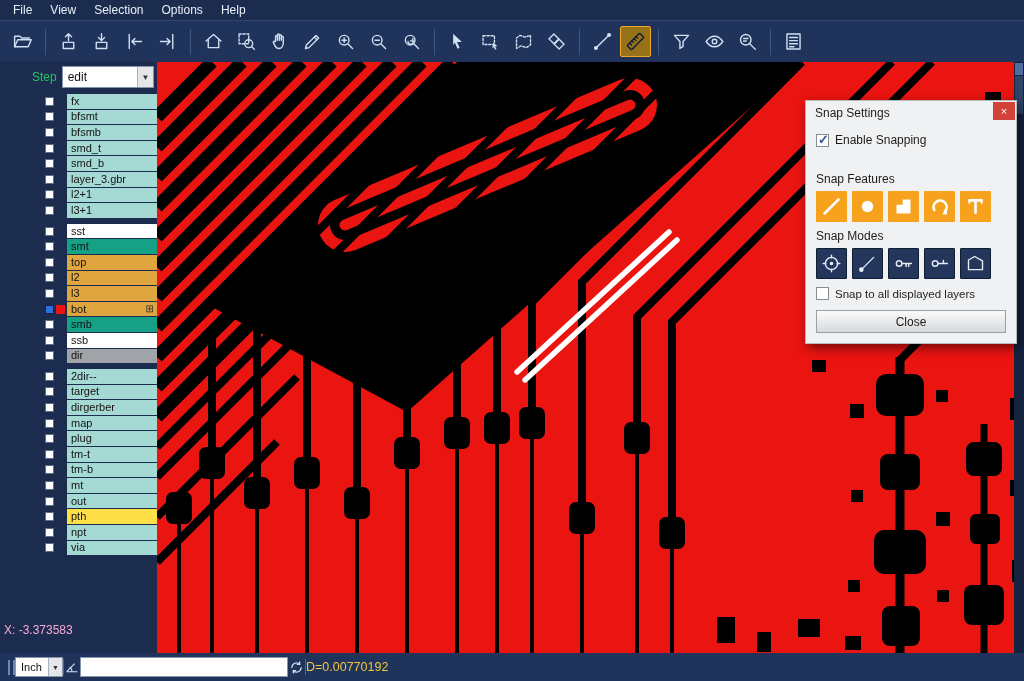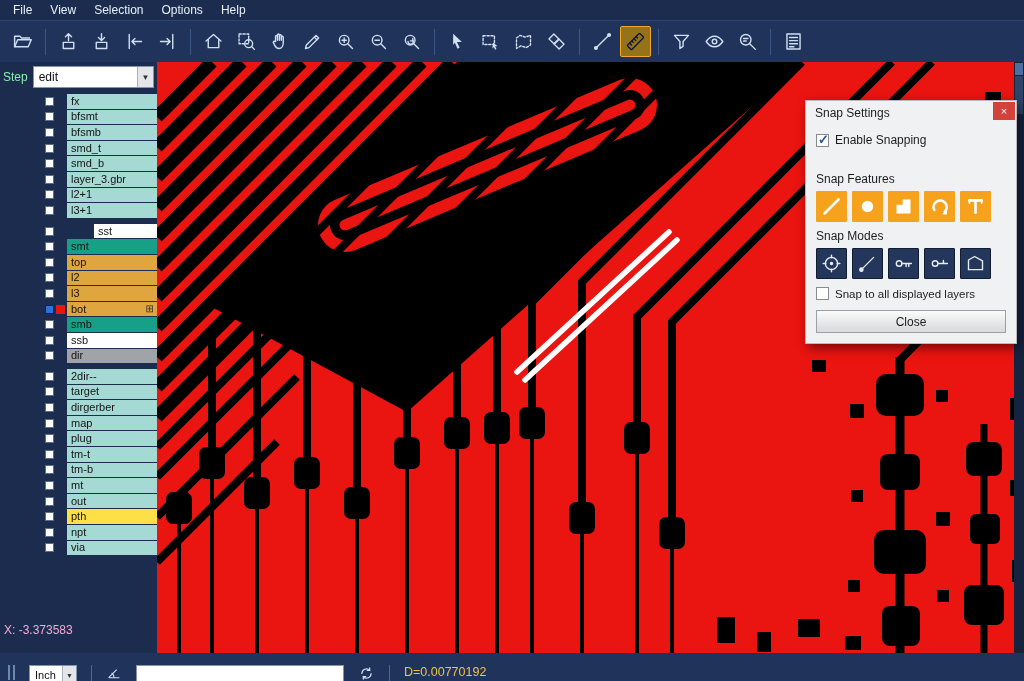--- a/index.html
+++ b/index.html
@@ -15,21 +15,21 @@
   .toolbar{height:42px;background:#20335b;border-top:1px solid #2d4572;display:flex;align-items:center;padding:0 6px;flex:0 0 auto;}
   .tb-btn{width:31px;height:31px;margin:0 1px;display:flex;align-items:center;justify-content:center;color:#cfe0f2;border:1px solid transparent;border-radius:2px;}
   .tb-btn svg{display:block;}
   .tb-btn.active{background:#96731a;border-color:#f2a822;color:#0e1c33;}
   .tb-sep{width:1px;height:26px;background:#3c5685;margin:0 6px;}
 
   
   .main{flex:1;display:flex;min-height:0;}
   .sidebar{width:157px;background:#1c2c4f;display:flex;flex-direction:column;flex:0 0 auto;}
   .step-row{height:30px;display:flex;align-items:center;padding:0 3px;gap:5px;flex:0 0 auto;}
-  .step-label{color:#86efac;font-size:12px;}
+  .step-label{color:#22c55e;font-size:12px;margin-left:29px;}
   .step-select{flex:1;height:22px;background:#fff;border:1px solid #8494ab;display:flex;align-items:center;font-size:12px;color:#111;padding-left:5px;}
   .step-select .chev{margin-left:auto;width:16px;height:100%;background:#e4e6e9;border-left:1px solid #aab2bd;display:flex;align-items:center;justify-content:center;font-size:8px;color:#333;}
   .layer-list{flex:0 0 auto;padding-top:2px;}
   .layer-row{display:flex;align-items:stretch;height:14.6px;margin-bottom:1px;padding-left:40px;}
   .layer-row.gap-before{margin-top:6px;}
   .cb-cell{width:27px;display:flex;align-items:center;gap:2px;padding-left:5px;flex:0 0 auto;}
   .cb{width:9px;height:9px;background:#fff;border:1px solid #5d6d87;display:inline-block;}
   .cb.blue{background:#2f6fe0;border-color:#10254d;}
   .swatch-red{width:9px;height:9px;background:#ea1410;display:inline-block;}
   .layer-name{flex:1;font-size:11px;color:#141414;display:flex;align-items:center;padding-left:4px;line-height:1;}
@@ -52,21 +52,21 @@
   .sd-check.small{font-size:11.5px;margin:8px 0 2px;}
   .checkbox{width:13px;height:13px;background:#fff;border:1px solid #878c91;position:relative;flex:0 0 auto;}
   .checkbox.checked::after{content:"✓";position:absolute;top:-3px;left:1px;font-size:13px;font-weight:bold;color:#2b579a;}
   .sd-label{font-size:12px;margin:7px 0 5px;}
   .icon-row{display:flex;gap:5px;}
   .feat-btn{width:31px;height:31px;background:#f6a21c;color:#fff;display:flex;align-items:center;justify-content:center;border-radius:1px;}
   .mode-btn{width:31px;height:31px;background:#24365c;color:#e6edf6;border:1px solid #101d33;display:flex;align-items:center;justify-content:center;border-radius:1px;}
   .sd-close-btn{display:block;width:100%;height:23px;margin-top:10px;background:linear-gradient(#fbfbfb,#d7d9db);border:1px solid #9aa0a6;font-size:12px;color:#1d1d1d;font-family:"Liberation Sans",sans-serif;}
 
   
-  .statusbar{height:28px;background:#20335b;display:flex;align-items:flex-start;padding:12px 8px;gap:14px;flex:0 0 auto;}
+  .statusbar{height:28px;background:#20335b;display:flex;align-items:center;padding:12px 8px;gap:0;flex:0 0 auto;}
   .grip{display:flex;gap:3px;}
   .grip i{width:2px;height:15px;background:#6f87ad;display:block;}
   .units{width:48px;height:20px;background:#fff;border:1px solid #8494ab;display:flex;align-items:center;font-size:11px;color:#111;padding-left:5px;}
   .units .chev{margin-left:auto;width:14px;height:100%;background:#e4e6e9;border-left:1px solid #aab2bd;display:flex;align-items:center;justify-content:center;font-size:7px;color:#333;}
   .sb-sep{width:1px;height:16px;background:#4a6a96;}
   .sb-icon{color:#cfe0f2;display:flex;align-items:center;}
   .measure-input{width:208px;height:20px;background:#fff;border:1px solid #8494ab;font-size:12px;padding:0 4px;font-family:"Liberation Sans",sans-serif;}
   .distance{color:#f2c43d;font-size:12.5px;}
 </style>
 </head>
@@ -281,21 +281,21 @@
           <div class="layer-row">
             <div class="cb-cell">
               <span class="cb"></span>
             </div>
             <div class="layer-name" style="background: rgb(164, 217, 212);">l3+1</div>
           </div>
           <div class="layer-row gap-before">
             <div class="cb-cell">
               <span class="cb"></span>
             </div>
-            <div class="layer-name" style="background: rgb(255, 255, 255); margin-left: 27px;">sst</div>
+            <div class="layer-name" style="background: rgb(255, 255, 255);">sst</div>
           </div>
           <div class="layer-row">
             <div class="cb-cell">
               <span class="cb"></span>
             </div>
             <div class="layer-name" style="background: rgb(22, 160, 133);">smt</div>
           </div>
           <div class="layer-row">
             <div class="cb-cell">
               <span class="cb"></span>

